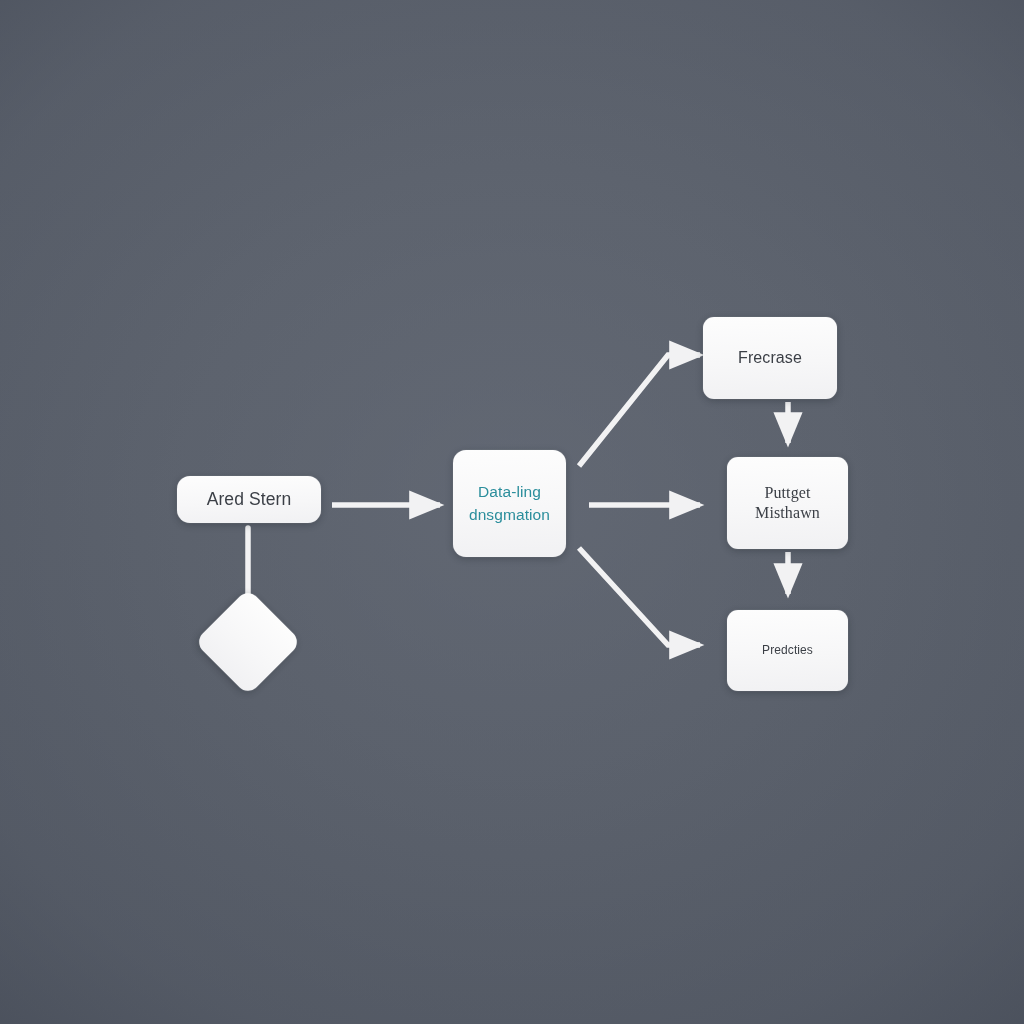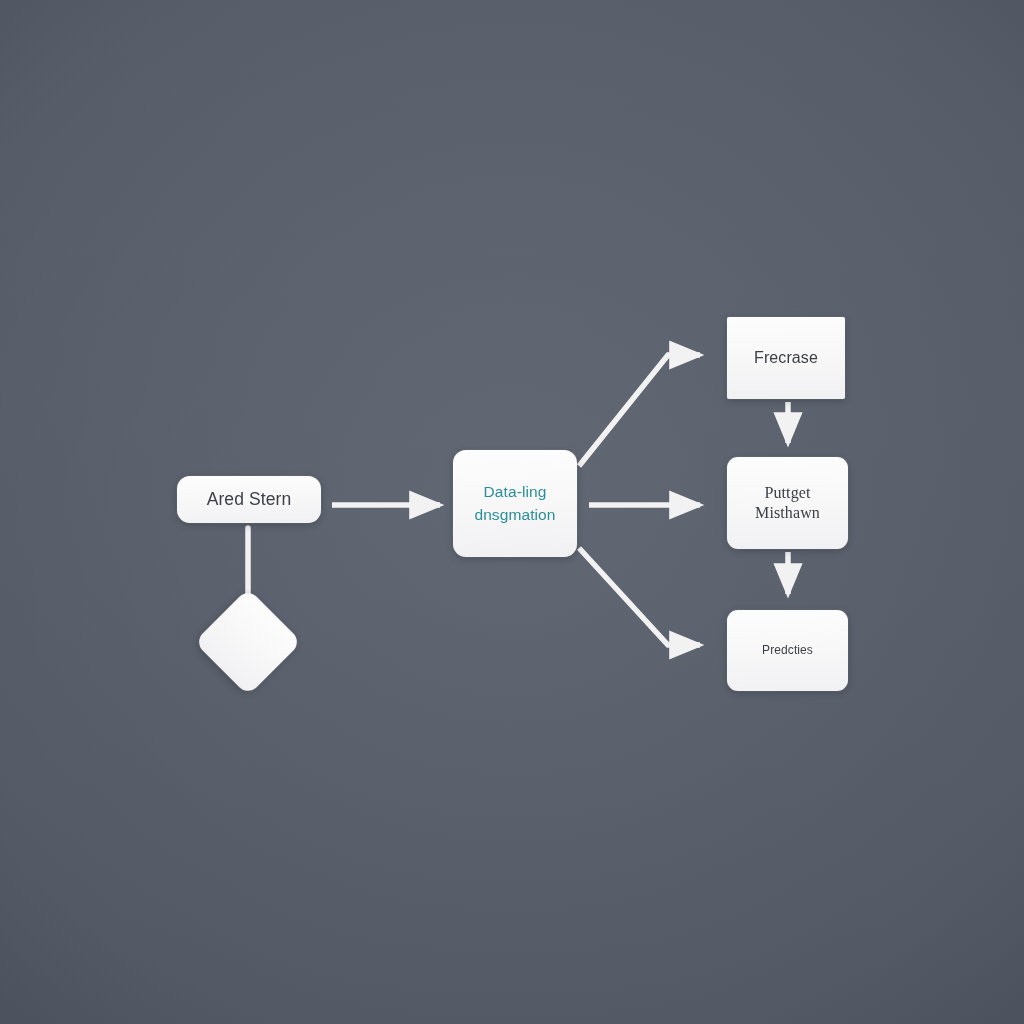--- a/index.html
+++ b/index.html
@@ -59,38 +59,38 @@
     width: 144px;
     height: 47px;
     border-radius: 13px;
     font-size: 17.5px;
   }
 
   
   #node-process {
     left: 453px;
     top: 450px;
-    width: 124px;
+    width: 113px;
     height: 107px;
     border-radius: 13px;
     font-size: 15.5px;
     color: #2b8e9c;
     padding: 0 6px;
   }
   #node-process .node-label {
     line-height: 1.45;
   }
 
   
   #node-out-top {
-    left: 727px;
+    left: 703px;
     top: 317px;
-    width: 118px;
+    width: 134px;
     height: 82px;
-    border-radius: 2px;
+    border-radius: 11px;
     font-size: 16px;
   }
   #node-out-mid {
     left: 727px;
     top: 457px;
     width: 121px;
     height: 92px;
     border-radius: 11px;
     font-size: 16px;
     font-family: Liberation Serif, serif;

